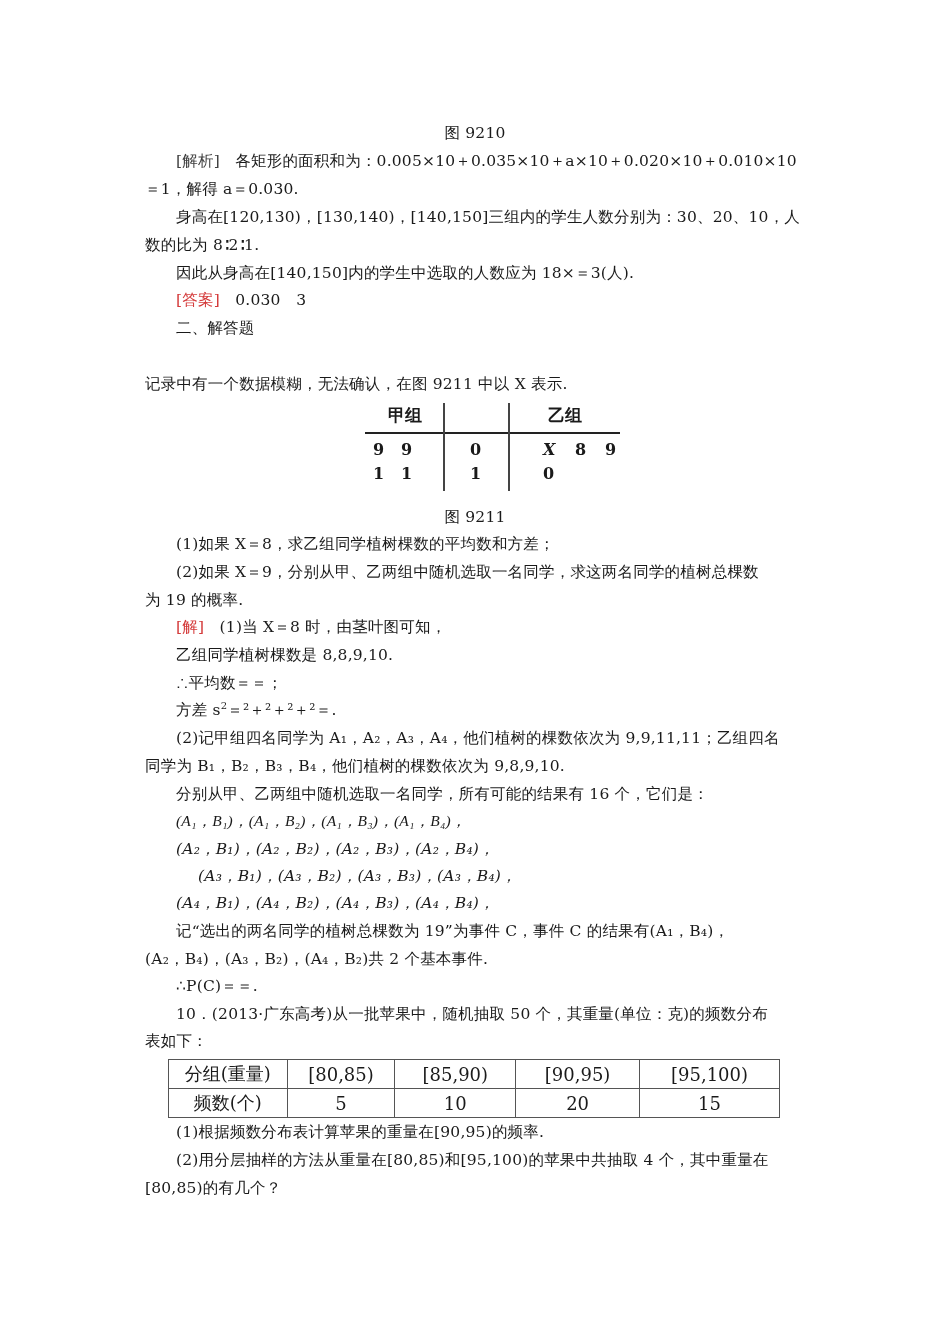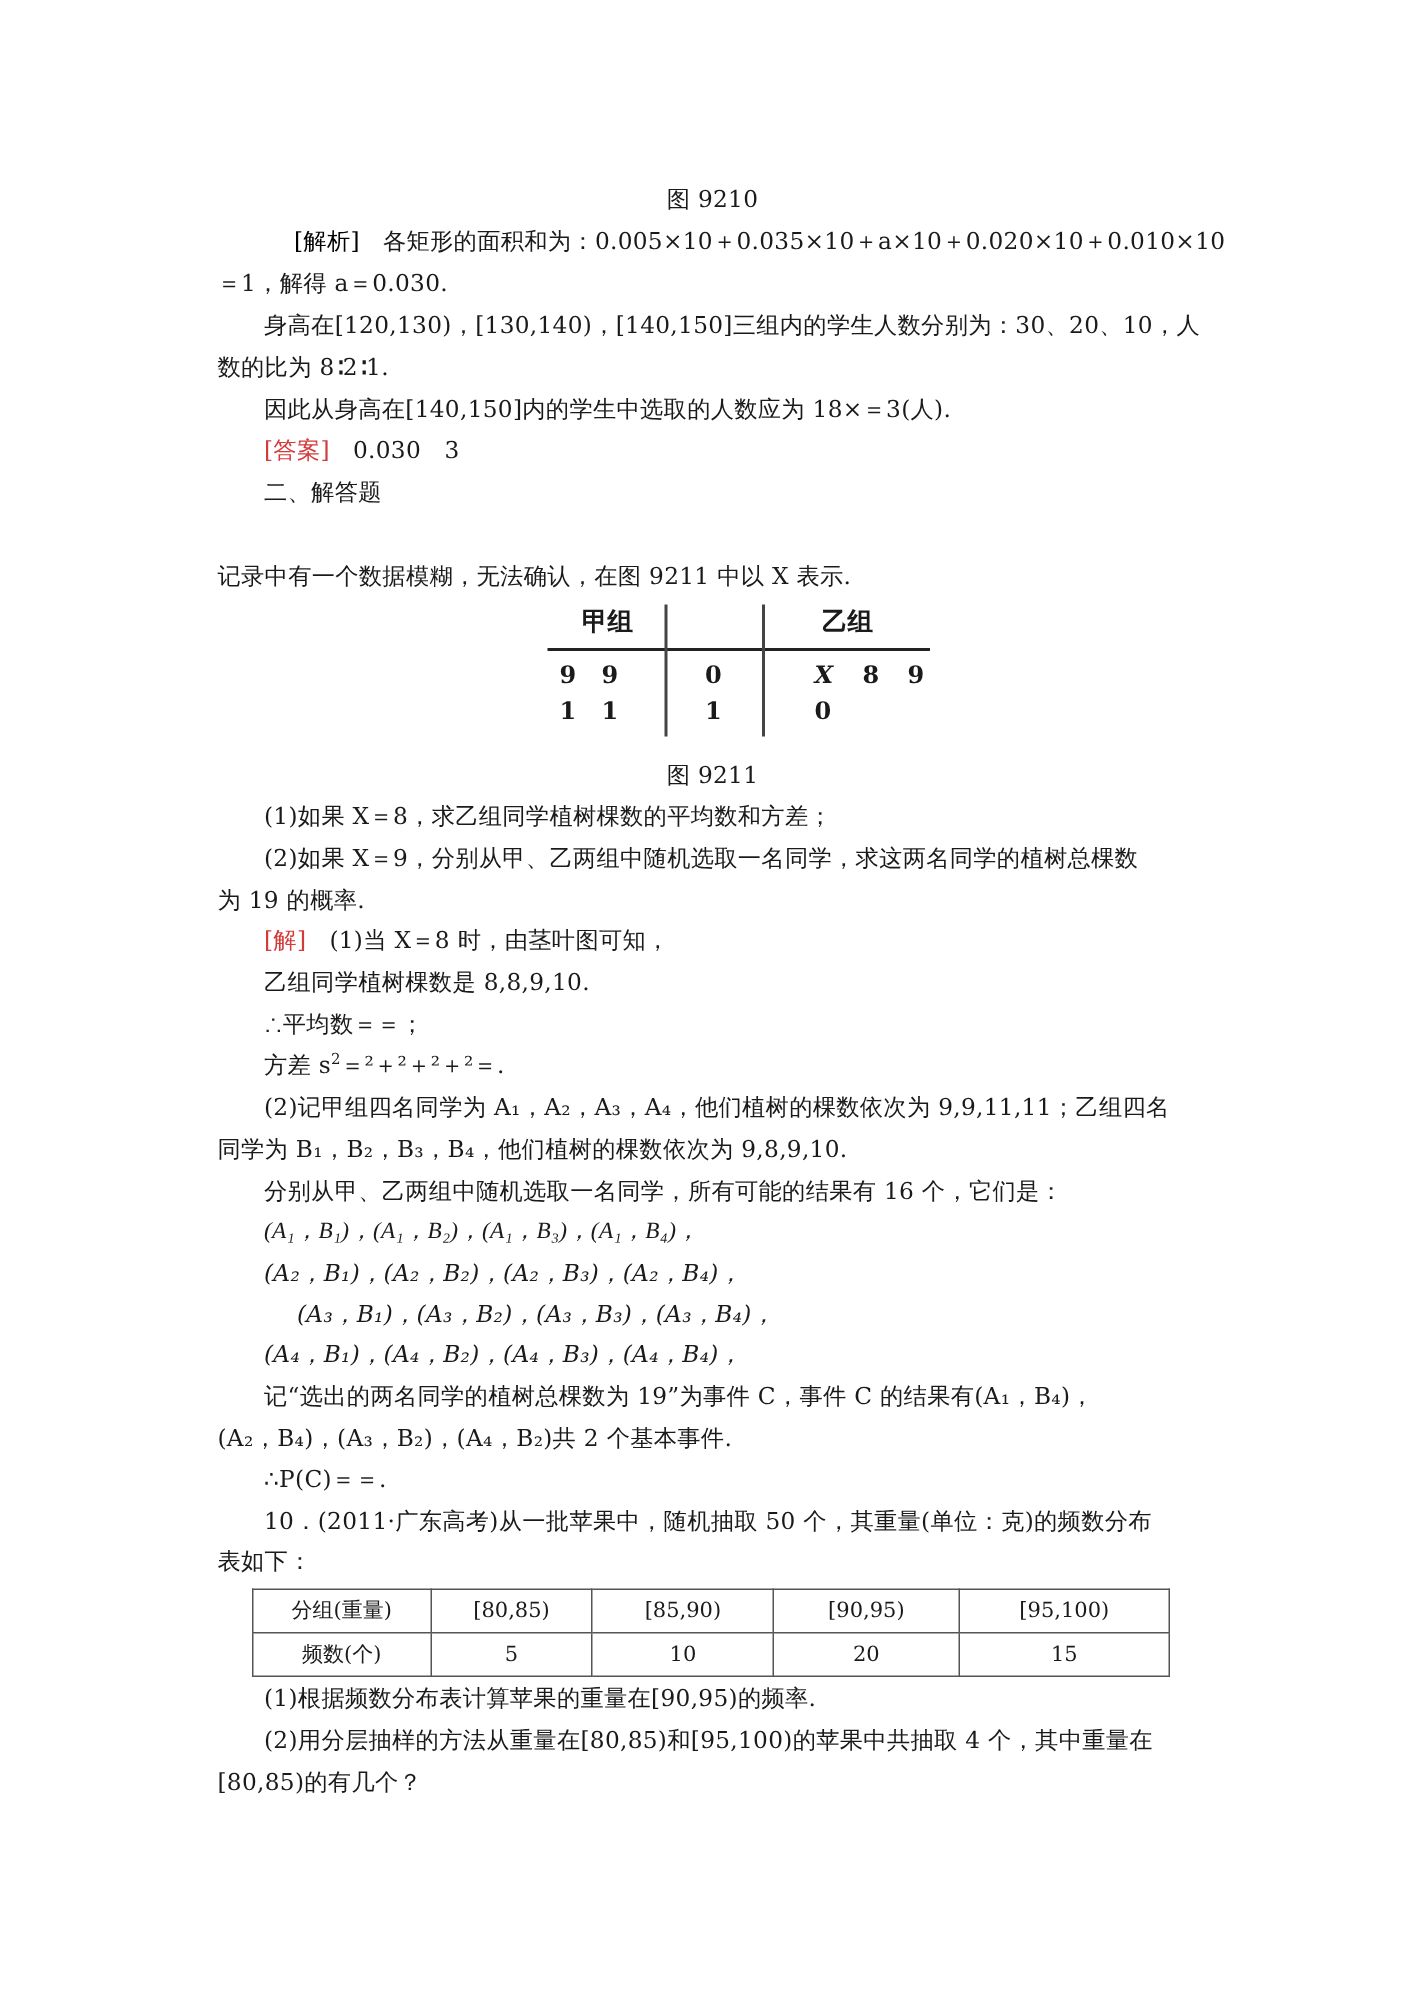--- a/index.html
+++ b/index.html
@@ -9,21 +9,21 @@
       color: #1a1a1a;
     }
     .page { position: absolute; left: 0; top: 0; width: 950px; height: 1344px; }
     .line {
       position: absolute; left: 145px; width: 665px;
       font-size: 15.5px; line-height: 20px; white-space: nowrap;
       letter-spacing: 0.2px;
     }
     .indent { left: 176px; }
     .center { left: 0; width: 950px; text-align: center; }
-    .blue { color: #000000; margin-left: 20px; }
+    .blue { color: #404040; }
     .red { color: #d43a3a; }
     .it { font-style: italic; }
     sup { font-size: 10px; vertical-align: 6px; line-height: 0; }
 
     
     .stemleaf {
       position: absolute; left: 365px; top: 400px; width: 255px; height: 92px;
       font-family: "DejaVu Serif", serif;
     }
     .sl-head {
@@ -32,21 +32,21 @@
     }
     .sl-hline { position: absolute; left: 0; top: 32px; width: 255px; height: 1.5px; background: #222; }
     .sl-vline { position: absolute; top: 3px; width: 1.5px; height: 88px; background: #444; }
     .sl-cell {
       position: absolute; font-size: 16px; font-weight: bold; line-height: 20px;
     }
 
     
     .freq {
       position: absolute; left: 168px; top: 1059px; width: 612px;
-      border-collapse: collapse; font-size: 14px;
+      border-collapse: collapse; font-size: 18px;
     }
     .freq td {
       border: 1.5px solid #555; height: 28px; text-align: center; padding: 0;
       font-family: "DejaVu Serif", serif;
     }
   </style>
 </head>
 <body>
 
 <div class="page">
@@ -112,21 +112,21 @@
 
   <div class="line indent it" style="top:811px;font-family:Liberation Serif, serif;">(A₁，B₁)，(A₁，B₂)，(A₁，B₃)，(A₁，B₄)，</div>
   <div class="line indent it" style="top:839px;">(A₂，B₁)，(A₂，B₂)，(A₂，B₃)，(A₂，B₄)，</div>
   <div class="line indent it" style="top:866px;margin-left:22px;">(A₃，B₁)，(A₃，B₂)，(A₃，B₃)，(A₃，B₄)，</div>
   <div class="line indent it" style="top:893px;">(A₄，B₁)，(A₄，B₂)，(A₄，B₃)，(A₄，B₄)，</div>
 
   <div class="line indent" style="top:921px;">记“选出的两名同学的植树总棵数为 19”为事件 C，事件 C 的结果有(A₁，B₄)，</div>
   <div class="line" style="top:949px;">(A₂，B₄)，(A₃，B₂)，(A₄，B₂)共 2 个基本事件.</div>
   <div class="line indent" style="top:976px;">∴P(C)＝＝.</div>
 
-  <div class="line indent" style="top:1004px;">10．(2011·广东高考)从一批苹果中，随机抽取 50 个，其重量(单位：克)的频数分布</div>
+  <div class="line indent" style="top:1004px;">10．(2013·广东高考)从一批苹果中，随机抽取 50 个，其重量(单位：克)的频数分布</div>
   <div class="line" style="top:1031px;">表如下：</div>
 
   <table class="freq">
     <tbody>
         <tr>
       <td style="width:110px;">分组(重量)</td>
       <td style="width:100px;">[80,85)</td>
       <td style="width:112px;">[85,90)</td>
       <td style="width:115px;">[90,95)</td>
       <td style="width:130px;">[95,100)</td>

